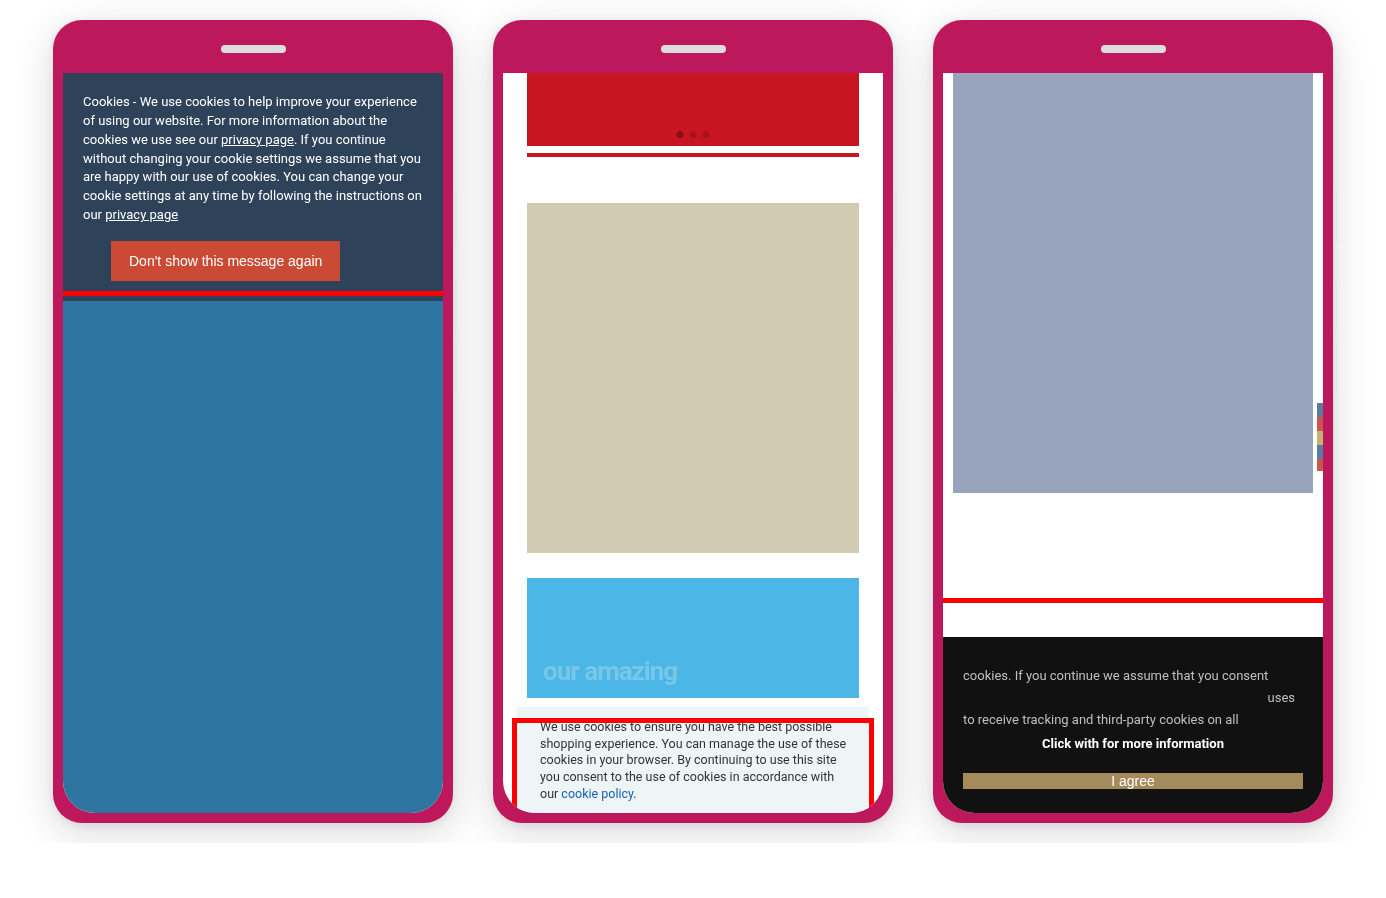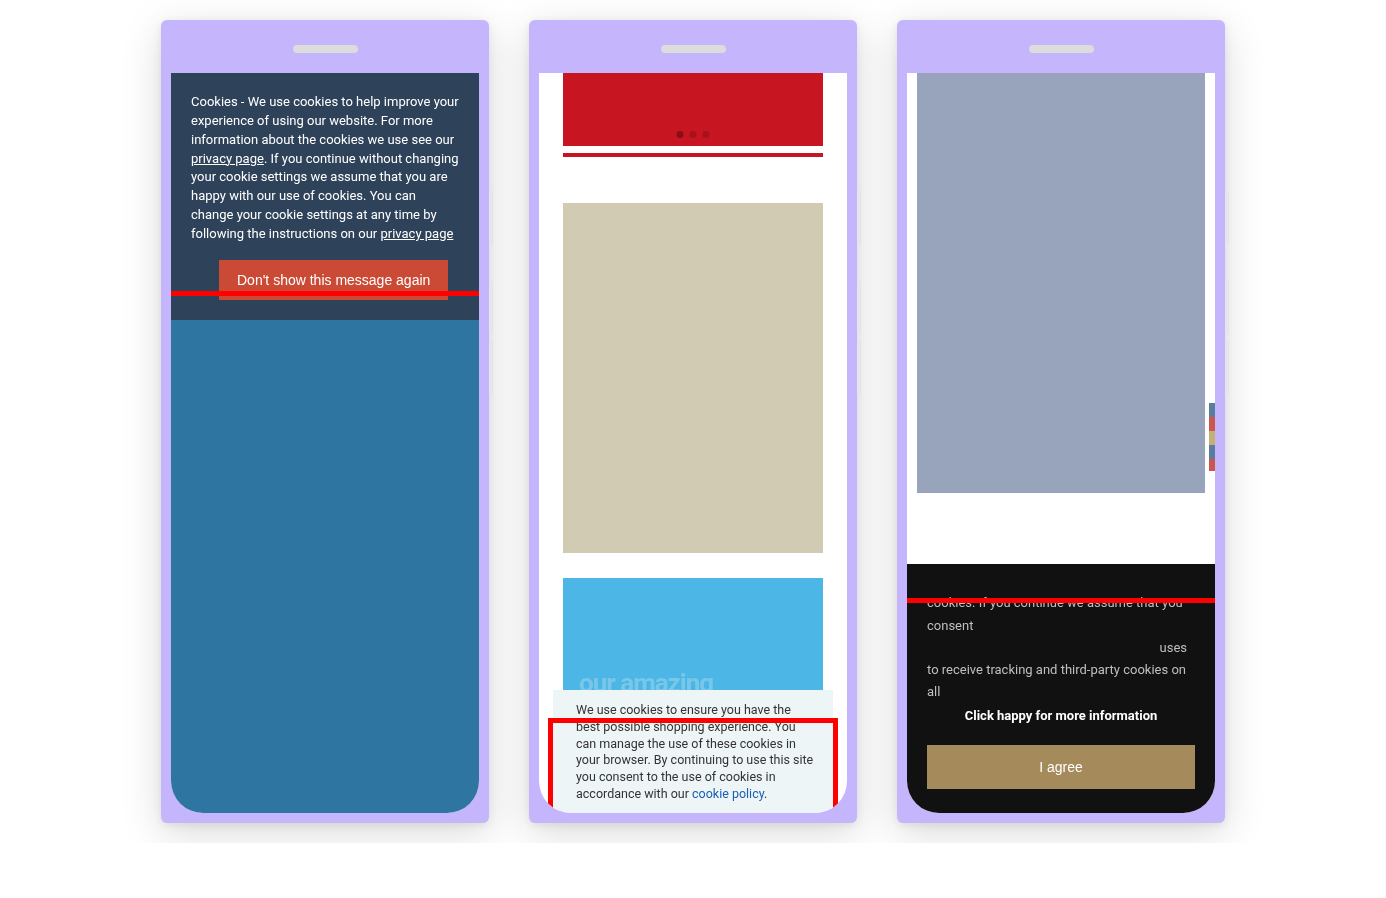--- a/index.html
+++ b/index.html
@@ -6,23 +6,23 @@
     body {
       background: #fff;
       font-family: -apple-system, BlinkMacSystemFont, 'Segoe UI', Roboto, Arial, sans-serif;
       padding: 20px;
       display: flex;
       gap: 40px;
       justify-content: center;
       align-items: flex-start;
     }
     .phone {
-      width: 328px;
-      background: #c4b5fd;
-      border-radius: 6px;
+      width: 400px;
+      background: #be185d;
+      border-radius: 29px;
       box-shadow: 0 10px 40px rgba(0,0,0,0.15), 0 2px 8px rgba(0,0,0,0.08);
       padding: 10px;
       position: relative;
     }
     .speaker {
       width: 65px;
       height: 8px;
       background: #dcdcdc;
       border-radius: 4px;
       margin: 15px auto 20px auto;
@@ -121,21 +121,21 @@
       height: 350px;
       margin-top: 50px;
     }
     .sky-block {
       background: #4cb7e6;
       height: 120px;
       margin-top: 25px;
     }
     .faded-text {
       position: absolute;
-      bottom: 115px;
+      bottom: 127px;
       left: 40px;
       font-size: 26px;
       font-weight: 700;
       color: rgba(255,255,255,0.7);
       text-shadow: 0 0 2px rgba(0,0,0,0.1);
       letter-spacing: -1px;
       opacity: 0.35;
     }
     .cookie-banner-2 {
       position: absolute;
@@ -194,21 +194,20 @@
       text-align: center;
       margin: 2px 0 18px 0;
       cursor: pointer;
     }
     .btn-agree {
       display: block;
       width: 100%;
       background: #a58a5b;
       color: #fff;
       border: none;
-      padding: 14px;
       font-size: 14px;
       cursor: pointer;
     }
     .phone3 .highlight-box {
       bottom: -5px; left: -5px; right: -5px; height: 220px;
     }
   </style>
 </head>
 <body>
 
@@ -261,19 +260,19 @@
   <div class="side-btn mid"></div>
   <div class="side-btn bot"></div>
   <div class="screen">
     <div style="position:relative; height:100%;">
       <div class="bluegrey-block"></div>
       <div class="accent-strip"></div>
       <div class="cookie-banner-3">
         <div>cookies. If you continue we assume that you consent</div>
         <div style="text-align:right; padding-right:8px;"><span> uses</span></div>
         <div>to receive tracking and third-party cookies on all</div>
-        <span class="info-link">Click happy for more information</span>
+        <span class="info-link">Click with for more information</span>
         <button class="btn-agree">I agree</button>
       </div>
       <div class="highlight-box"></div>
     </div>
   </div>
 </div>
 
 </body></html>

